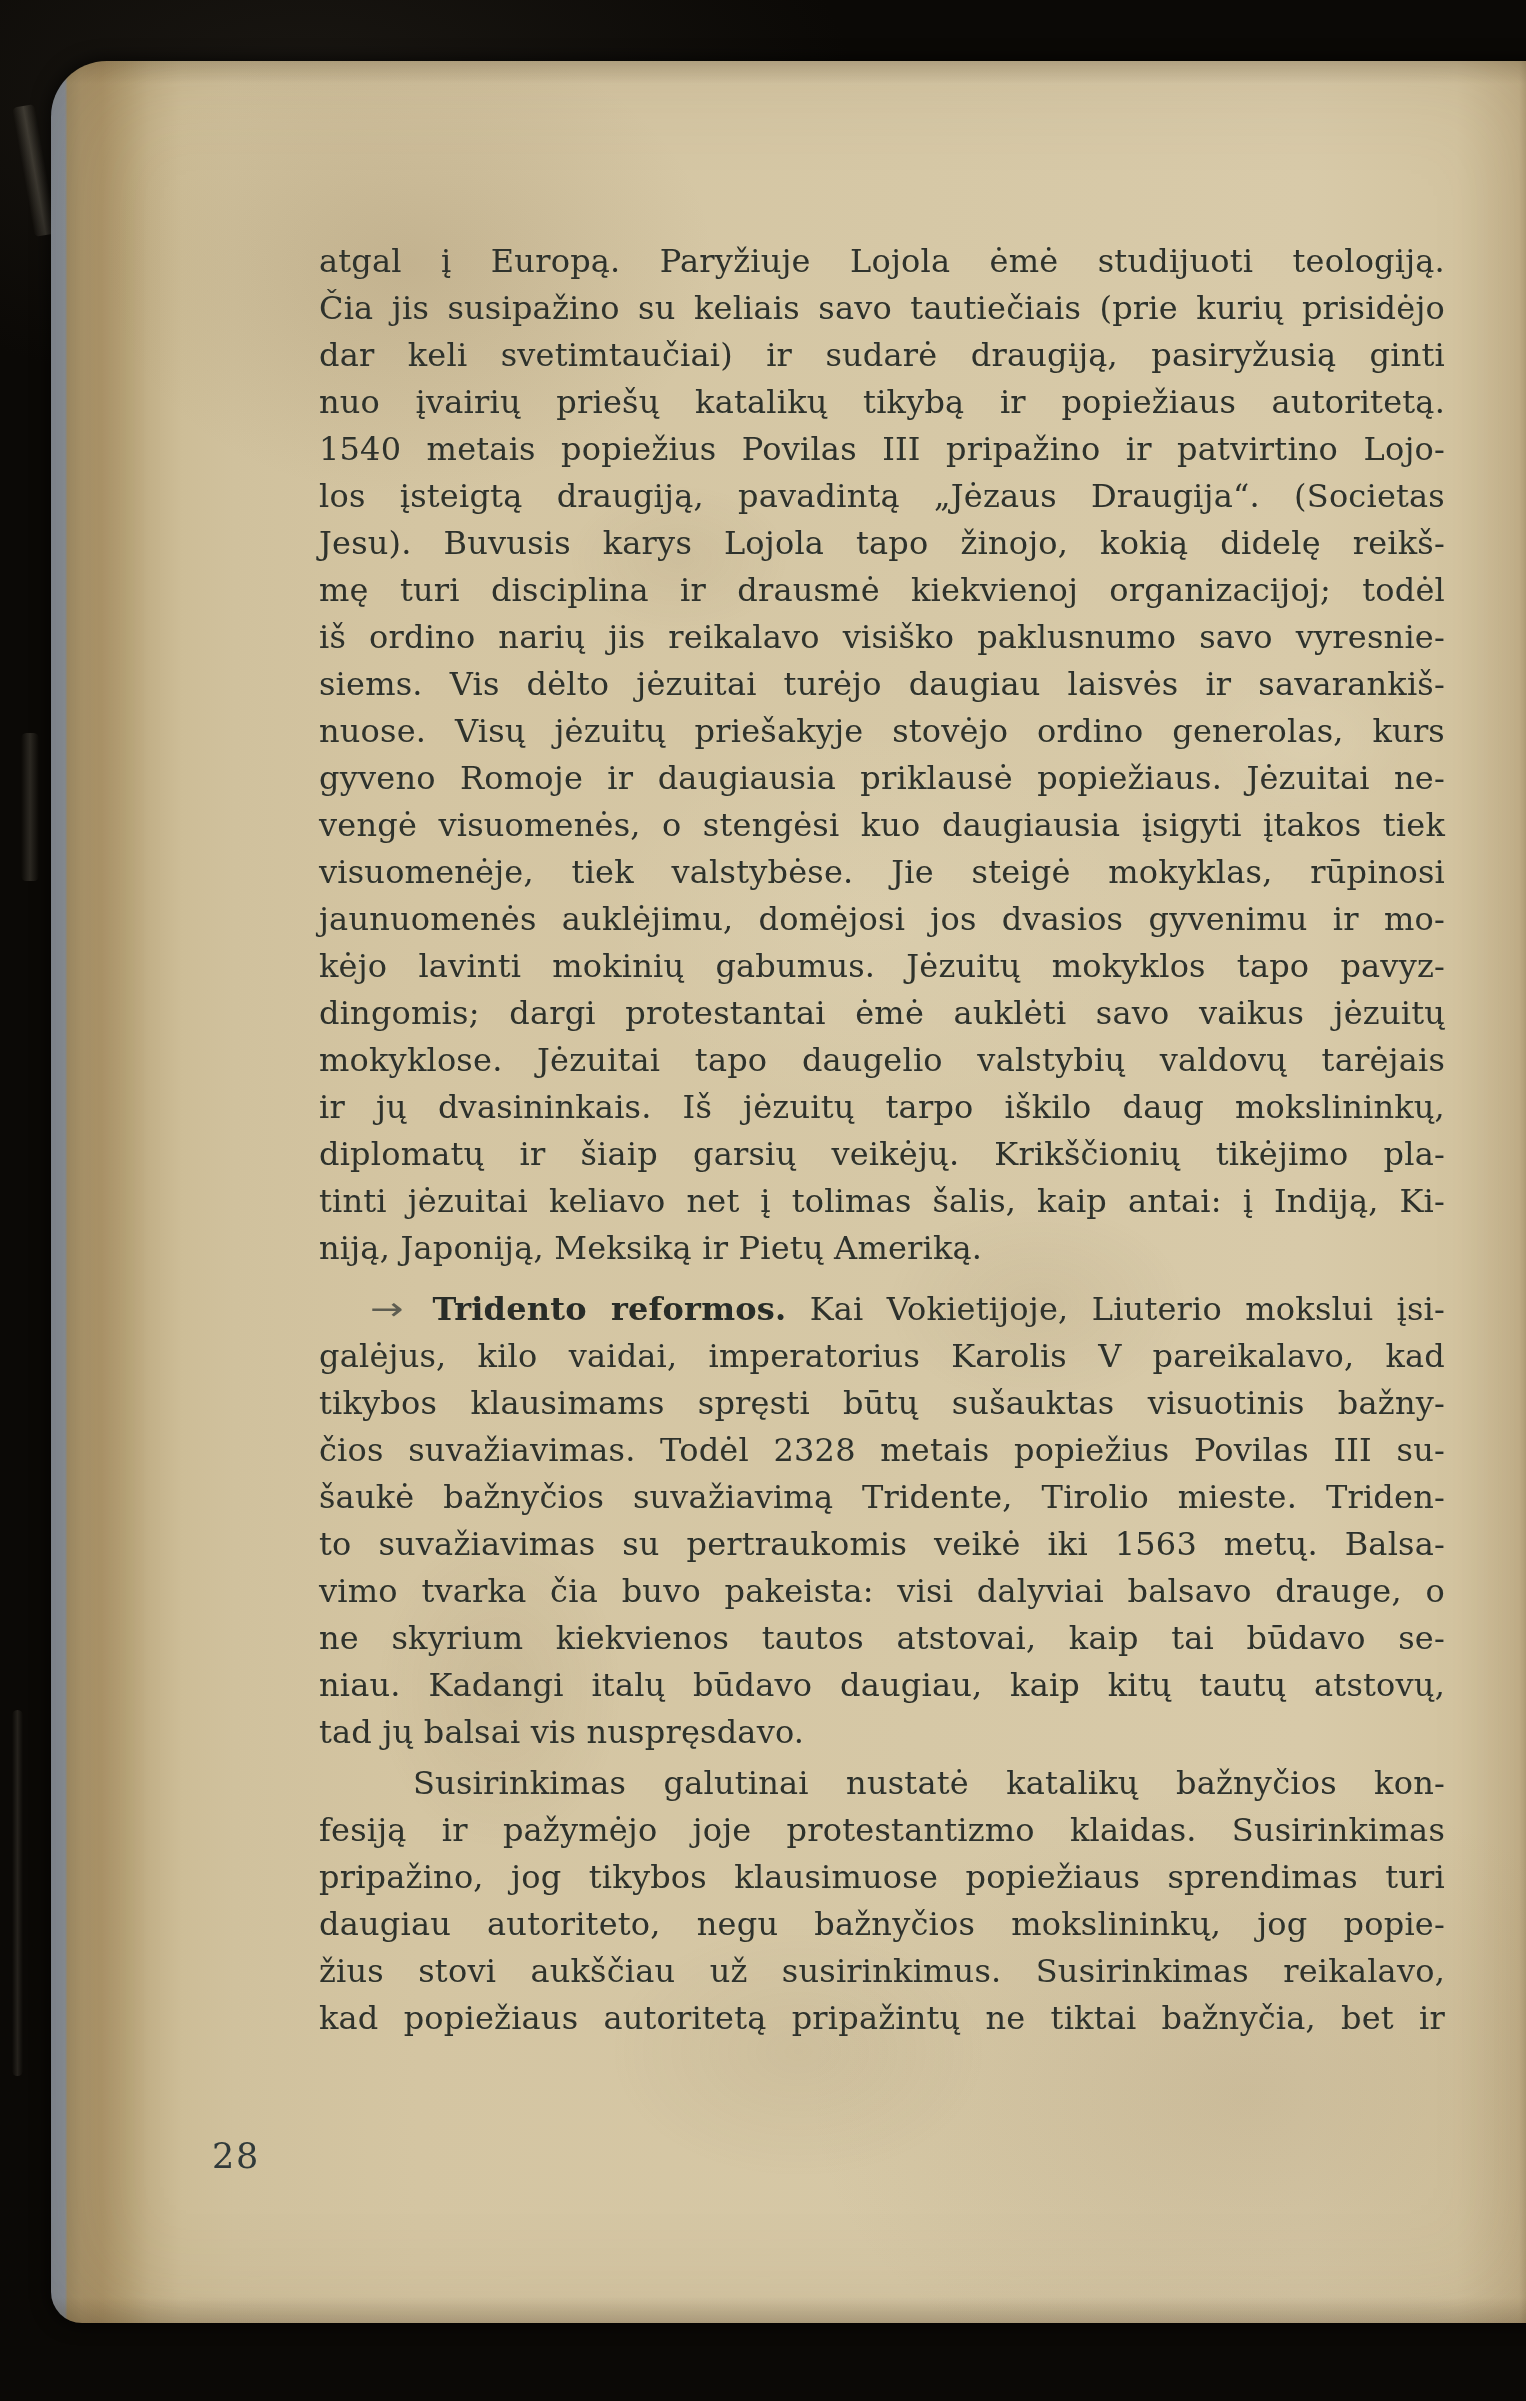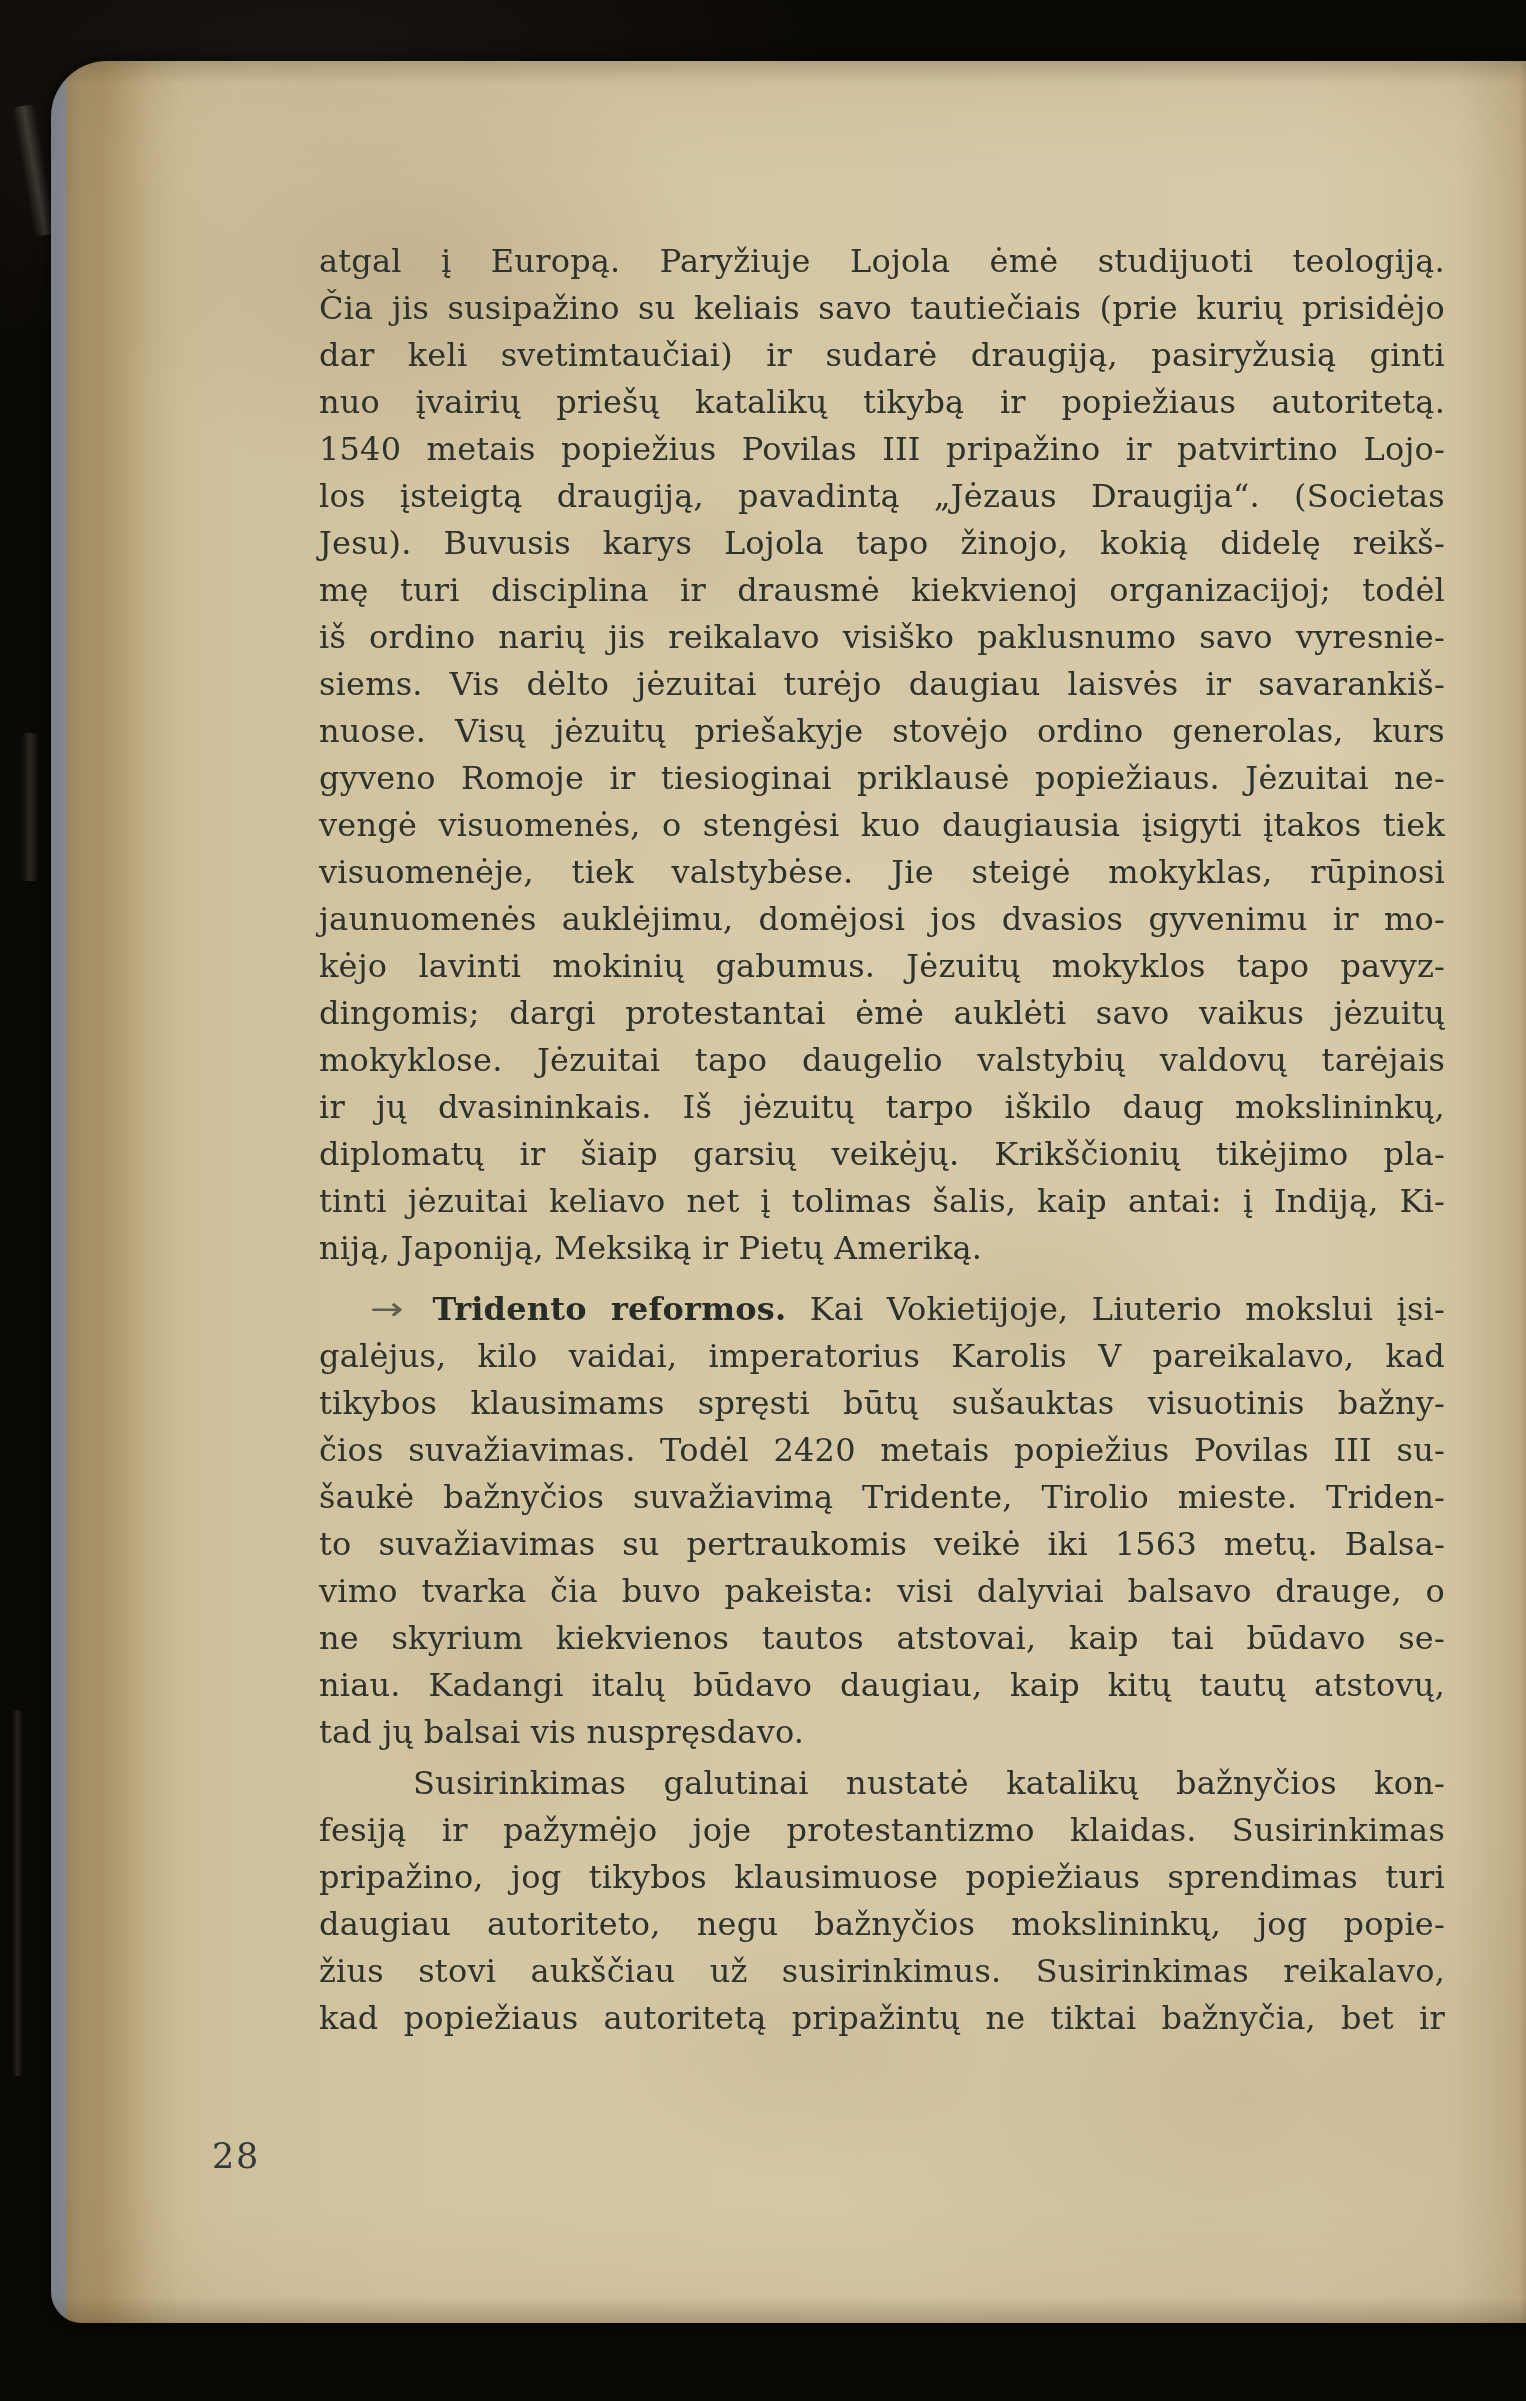--- a/index.html
+++ b/index.html
@@ -77,37 +77,37 @@
         <div class="line">Čia jis susipažino su keliais savo tautiečiais (prie kurių prisidėjo</div>
         <div class="line">dar keli svetimtaučiai) ir sudarė draugiją, pasiryžusią ginti</div>
         <div class="line">nuo įvairių priešų katalikų tikybą ir popiežiaus autoritetą.</div>
         <div class="line">1540 metais popiežius Povilas III pripažino ir patvirtino Lojo-</div>
         <div class="line">los įsteigtą draugiją, pavadintą „Jėzaus Draugija“.  (Societas</div>
         <div class="line">Jesu).  Buvusis karys Lojola tapo žinojo, kokią didelę reikš-</div>
         <div class="line">mę turi disciplina ir drausmė kiekvienoj organizacijoj; todėl</div>
         <div class="line">iš ordino narių jis reikalavo visiško paklusnumo savo vyresnie-</div>
         <div class="line">siems.  Vis dėlto jėzuitai turėjo daugiau laisvės ir savarankiš-</div>
         <div class="line">nuose.  Visų jėzuitų priešakyje stovėjo ordino generolas, kurs</div>
-        <div class="line">gyveno Romoje ir tiesioginai priklausė popiežiaus.  Jėzuitai ne-</div>
+        <div class="line">gyveno Romoje ir daugiausia priklausė popiežiaus.  Jėzuitai ne-</div>
         <div class="line">vengė visuomenės, o stengėsi kuo daugiausia įsigyti įtakos tiek</div>
         <div class="line">visuomenėje, tiek valstybėse.  Jie steigė mokyklas, rūpinosi</div>
         <div class="line">jaunuomenės auklėjimu, domėjosi jos dvasios gyvenimu ir mo-</div>
         <div class="line">kėjo lavinti mokinių gabumus.  Jėzuitų mokyklos tapo pavyz-</div>
         <div class="line">dingomis; dargi protestantai ėmė auklėti savo vaikus jėzuitų</div>
         <div class="line">mokyklose.  Jėzuitai tapo daugelio valstybių valdovų tarėjais</div>
         <div class="line">ir jų dvasininkais.  Iš jėzuitų tarpo iškilo daug mokslininkų,</div>
         <div class="line">diplomatų ir šiaip garsių veikėjų.  Krikščionių tikėjimo pla-</div>
         <div class="line">tinti jėzuitai keliavo net į tolimas šalis, kaip antai: į Indiją, Ki-</div>
         <div class="line endline">niją, Japoniją, Meksiką ir Pietų Ameriką.</div>
       </div>
       <div class="para" style="margin-top: 14px;">
         <div class="line" style="padding-left: 51px;"><span class="pencil">→</span> <span class="heading">Tridento reformos.</span>  <span>Kai Vokietijoje, Liuterio mokslui įsi-</span></div>
         <div class="line">galėjus, kilo vaidai, imperatorius Karolis V pareikalavo, kad</div>
         <div class="line">tikybos klausimams spręsti būtų sušauktas visuotinis bažny-</div>
-        <div class="line">čios suvažiavimas.  Todėl 2420 metais popiežius Povilas III su-</div>
+        <div class="line">čios suvažiavimas.  Todėl 2328 metais popiežius Povilas III su-</div>
         <div class="line">šaukė bažnyčios suvažiavimą Tridente, Tirolio mieste.  Triden-</div>
         <div class="line">to suvažiavimas su pertraukomis veikė iki 1563 metų.  Balsa-</div>
         <div class="line">vimo tvarka čia buvo pakeista: visi dalyviai balsavo drauge, o</div>
         <div class="line">ne skyrium kiekvienos tautos atstovai, kaip tai būdavo se-</div>
         <div class="line">niau.  Kadangi italų būdavo daugiau, kaip kitų tautų atstovų,</div>
         <div class="line endline">tad jų balsai vis nuspręsdavo.</div>
       </div>
       <div class="para" style="margin-top: 4px;">
         <div class="line" style="padding-left: 94px;">Susirinkimas galutinai nustatė katalikų bažnyčios kon-</div>
         <div class="line">fesiją ir pažymėjo joje protestantizmo klaidas.  Susirinkimas</div>

